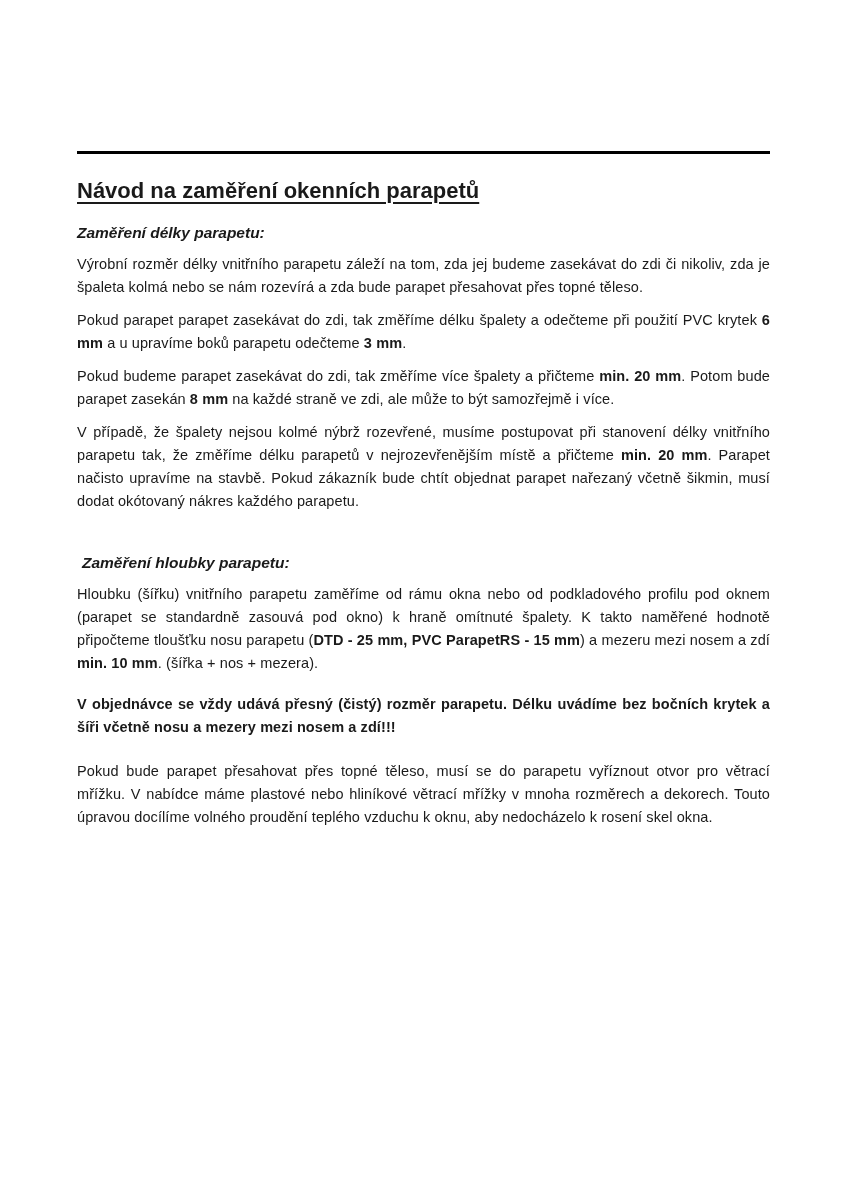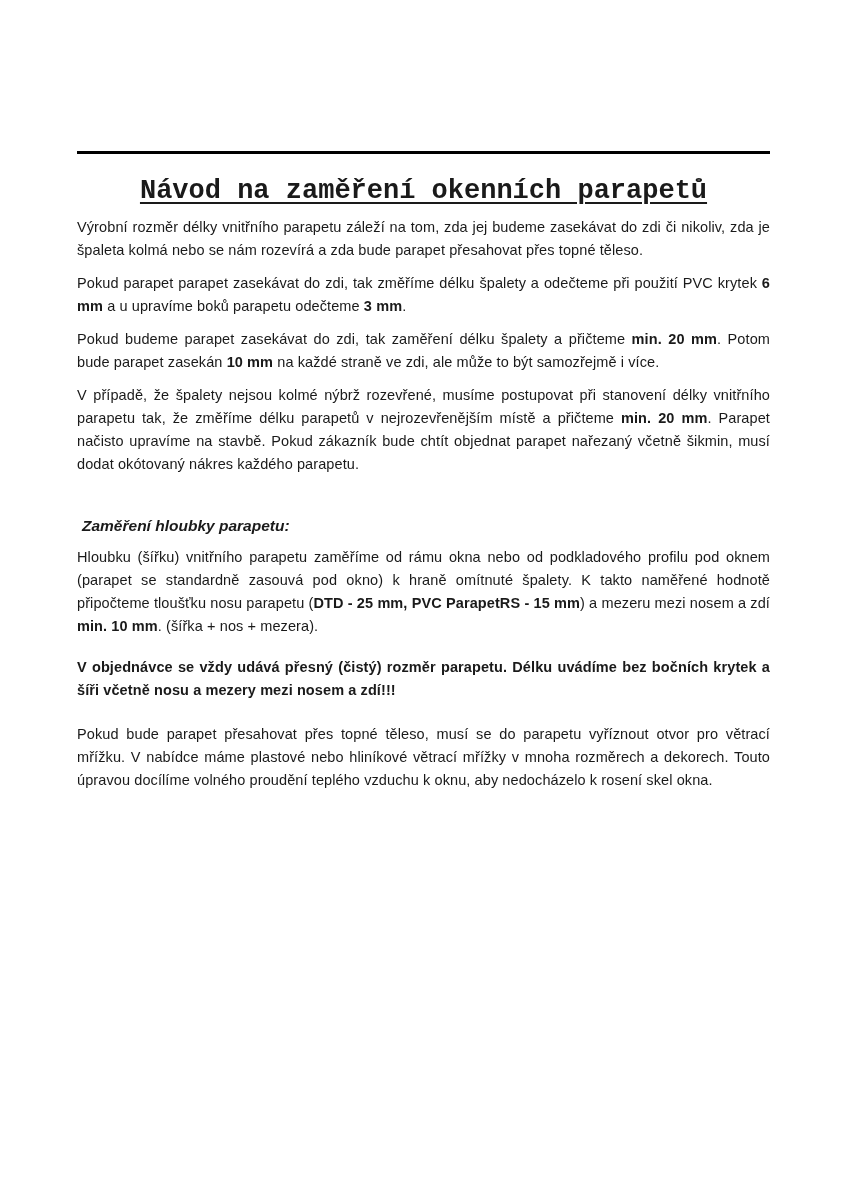--- a/index.html
+++ b/index.html
@@ -15,28 +15,27 @@
     width: 693px;
     margin: 0 auto;
     padding-top: 151px;
   }
   .rule {
     height: 3px;
     background: #000000;
   }
   .title {
     margin: 22px 0 0 0;
-    text-align: center;
-    font-size: 27px;
+    text-align: left;
+    font-size: 22px;
     line-height: 30px;
     font-weight: 700;
     text-decoration: underline;
     text-decoration-thickness: 2px;
     text-underline-offset: 4px;
-    font-family: Liberation Mono, monospace;
   }
   .list-head {
     margin-top: 49px;
     padding-left: 26px;
     font-size: 18px;
     line-height: 25px;
     font-weight: 400;
   }
   .list-num {
     display: inline-block;
@@ -71,26 +70,27 @@
 </head>
 <body>
 
 <div class="page">
 
   <div class="rule"></div>
 
   <h1 class="title">Návod na zaměření okenních parapetů</h1>
 
 
+  <h3 class="sub">Zaměření délky parapetu:</h3>
 
   <p class="para first"><span>Výrobní rozměr délky vnitřního parapetu záleží na tom, zda jej budeme zasekávat do zdi či nikoliv, zda je špaleta kolmá nebo se nám rozevírá a zda bude parapet přesahovat přes topné těleso.</span></p>
 
   <p class="para"><span>Pokud parapet parapet zasekávat do zdi, tak změříme délku špalety a odečteme při použití PVC krytek </span><b>6 mm</b><span> a u upravíme boků parapetu odečteme </span><b>3 mm</b><span>.</span></p>
 
-  <p class="para"><span>Pokud budeme parapet zasekávat do zdi, tak zaměření délku špalety a přičteme </span><b>min. 20 mm</b><span>. Potom bude parapet zasekán </span><b>10 mm</b><span> na každé straně ve zdi, ale může to být samozřejmě i více.</span></p>
+  <p class="para"><span>Pokud budeme parapet zasekávat do zdi, tak změříme více špalety a přičteme </span><b>min. 20 mm</b><span>. Potom bude parapet zasekán </span><b>8 mm</b><span> na každé straně ve zdi, ale může to být samozřejmě i více.</span></p>
 
   <p class="para"><span>V případě, že špalety nejsou kolmé nýbrž rozevřené, musíme postupovat při stanovení délky vnitřního parapetu tak, že změříme délku parapetů v nejrozevřenějším místě a přičteme </span><b>min. 20 mm</b><span>. Parapet načisto upravíme na stavbě. Pokud zákazník bude chtít objednat parapet nařezaný včetně šikmin, musí dodat okótovaný nákres každého parapetu.</span></p>
 
   <h3 class="sub indent depth">Zaměření hloubky parapetu:</h3>
 
   <p class="para after-sub"><span>Hloubku (šířku) vnitřního parapetu zaměříme od rámu okna nebo od podkladového profilu pod oknem (parapet se standardně zasouvá pod okno) k hraně omítnuté špalety. K takto naměřené hodnotě připočteme tloušťku nosu parapetu (</span><b>DTD - 25 mm, PVC ParapetRS - 15 mm</b><span>) a mezeru mezi nosem a zdí </span><b>min. 10 mm</b><span>. (šířka + nos + mezera).</span></p>
 
   <p class="para final"><b>V objednávce se vždy udává přesný (čistý) rozměr parapetu. Délku uvádíme bez bočních krytek a šíři včetně nosu a mezery mezi nosem a zdí!!!</b></p>
 
   <p class="para spaced"><span>Pokud bude parapet přesahovat přes topné těleso, musí se do parapetu vyříznout otvor pro větrací mřížku. V nabídce máme plastové nebo hliníkové větrací mřížky v mnoha rozměrech a dekorech. Touto úpravou docílíme volného proudění teplého vzduchu k oknu, aby nedocházelo k rosení skel okna.</span></p>

